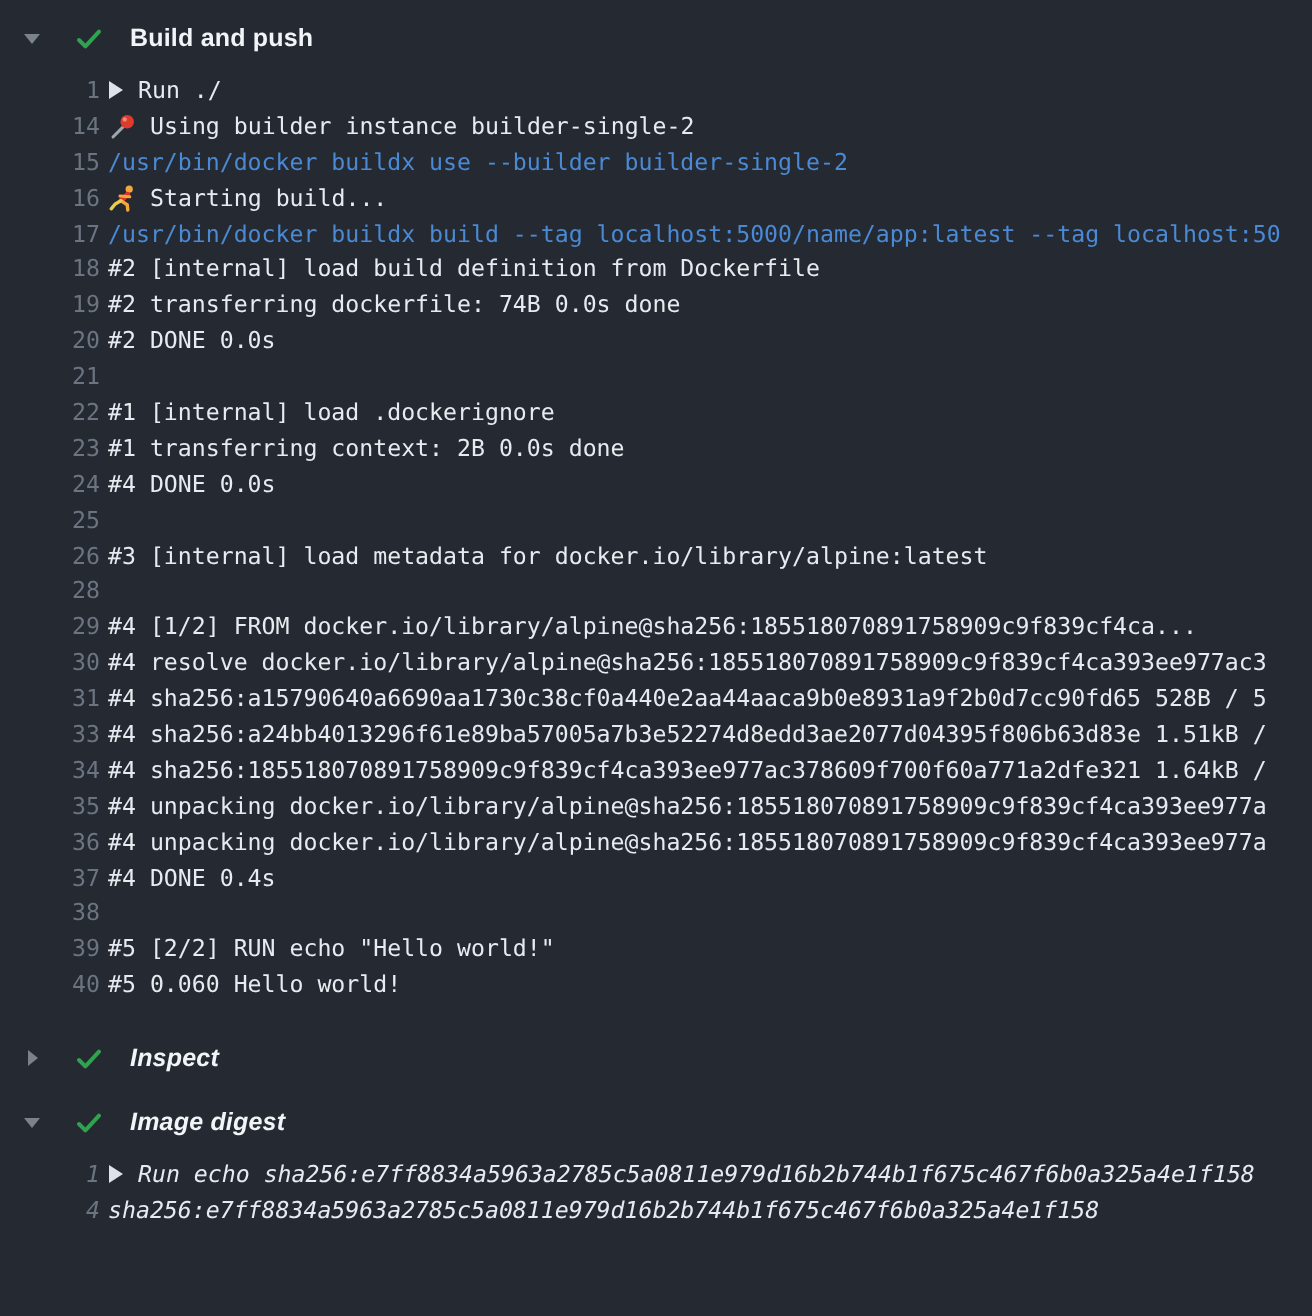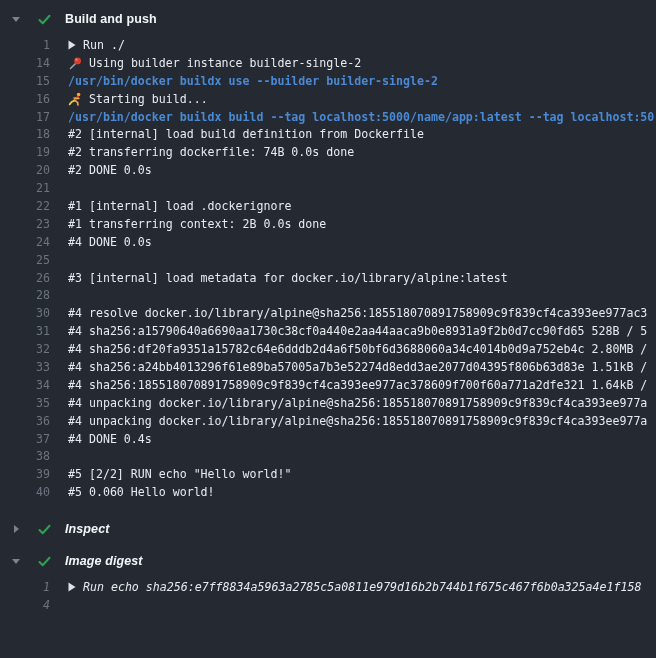--- a/index.html
+++ b/index.html
@@ -15,23 +15,23 @@
   .ic{display:inline-flex;align-items:center;justify-content:center;flex:none;}
   .sec-header .caret{width:10px;margin-right:16px;}
   .sec-header .chk{width:15px;margin-right:13px;}
   .sec-title{
     font-family:"Liberation Sans",sans-serif;font-weight:600;font-size:12.5px;
     color:#f2f5f8;letter-spacing:.1px;
   }
   .log-block{padding-top:6px;padding-bottom:5px;}
   .line{display:flex;align-items:center;height:17.9px;}
   .num{flex:none;width:50px;text-align:right;color:#6b7480;font-size:11.6px;cursor:pointer;}
-  .txt{flex:none;margin-left:18px;font-size:11.6px;color:#e7ebf0;white-space:pre;display:flex;align-items:center;}
+  .txt{flex:none;margin-left:4px;font-size:11.6px;color:#e7ebf0;white-space:pre;display:flex;align-items:center;}
   .txt .t{white-space:pre;}
-  .txt.command .t{color:#4a89d4;font-weight:bold;}
+  .txt.command .t{color:#4a89d4;font-weight:normal;}
   .ic.play{margin-right:7px;cursor:pointer;}
   .ic.emoji{margin-right:7px;width:14px;}
 </style>
 </head>
 <body>
 
 <div class="page">
   <div id="log-root">
       <div class="section">
         <div class="sec-header">
@@ -114,30 +114,30 @@
           </div>
           <div class="line">
             <span class="num">26</span>
             <span class="txt plain"><span class="t">#3 [internal] load metadata for docker.io/library/alpine:latest</span></span>
           </div>
           <div class="line">
             <span class="num">28</span>
             <span class="txt plain"><span class="t"></span></span>
           </div>
           <div class="line">
+            <span class="num">29</span>
+            <span class="txt plain"><span class="t">#4 [1/2] FROM docker.io/library/alpine@sha256:185518070891758909c9f839cf4ca...</span></span>
+          </div>
+          <div class="line">
             <span class="num">30</span>
             <span class="txt plain"><span class="t">#4 resolve docker.io/library/alpine@sha256:185518070891758909c9f839cf4ca393ee977ac3</span></span>
           </div>
           <div class="line">
             <span class="num">31</span>
             <span class="txt plain"><span class="t">#4 sha256:a15790640a6690aa1730c38cf0a440e2aa44aaca9b0e8931a9f2b0d7cc90fd65 528B / 5</span></span>
-          </div>
-          <div class="line">
-            <span class="num">32</span>
-            <span class="txt plain"><span class="t">#4 sha256:df20fa9351a15782c64e6dddb2d4a6f50bf6d3688060a34c4014b0d9a752eb4c 2.80MB /</span></span>
           </div>
           <div class="line">
             <span class="num">33</span>
             <span class="txt plain"><span class="t">#4 sha256:a24bb4013296f61e89ba57005a7b3e52274d8edd3ae2077d04395f806b63d83e 1.51kB /</span></span>
           </div>
           <div class="line">
             <span class="num">34</span>
             <span class="txt plain"><span class="t">#4 sha256:185518070891758909c9f839cf4ca393ee977ac378609f700f60a771a2dfe321 1.64kB /</span></span>
           </div>
           <div class="line">
@@ -197,17 +197,18 @@
         </div>
         <div class="log-block">
           <div class="line">
             <span class="num">1</span>
             <span class="txt group"><span class="ic play"><svg width="8" height="10" viewBox="0 0 8 10">
                   <polygon points="0.5,0.5 7.5,5 0.5,9.5" fill="#dde3ea"></polygon>
                 </svg></span><span class="t">Run echo sha256:e7ff8834a5963a2785c5a0811e979d16b2b744b1f675c467f6b0a325a4e1f158</span></span>
           </div>
           <div class="line">
             <span class="num">4</span>
+            <span class="txt plain"><span class="t">sha256:e7ff8834a5963a2785c5a0811e979d16b2b744b1f675c467f6b0a325a4e1f158</span></span>
           </div>
         </div>
       </div>
     </div>
 </div>
 
 </body></html>

